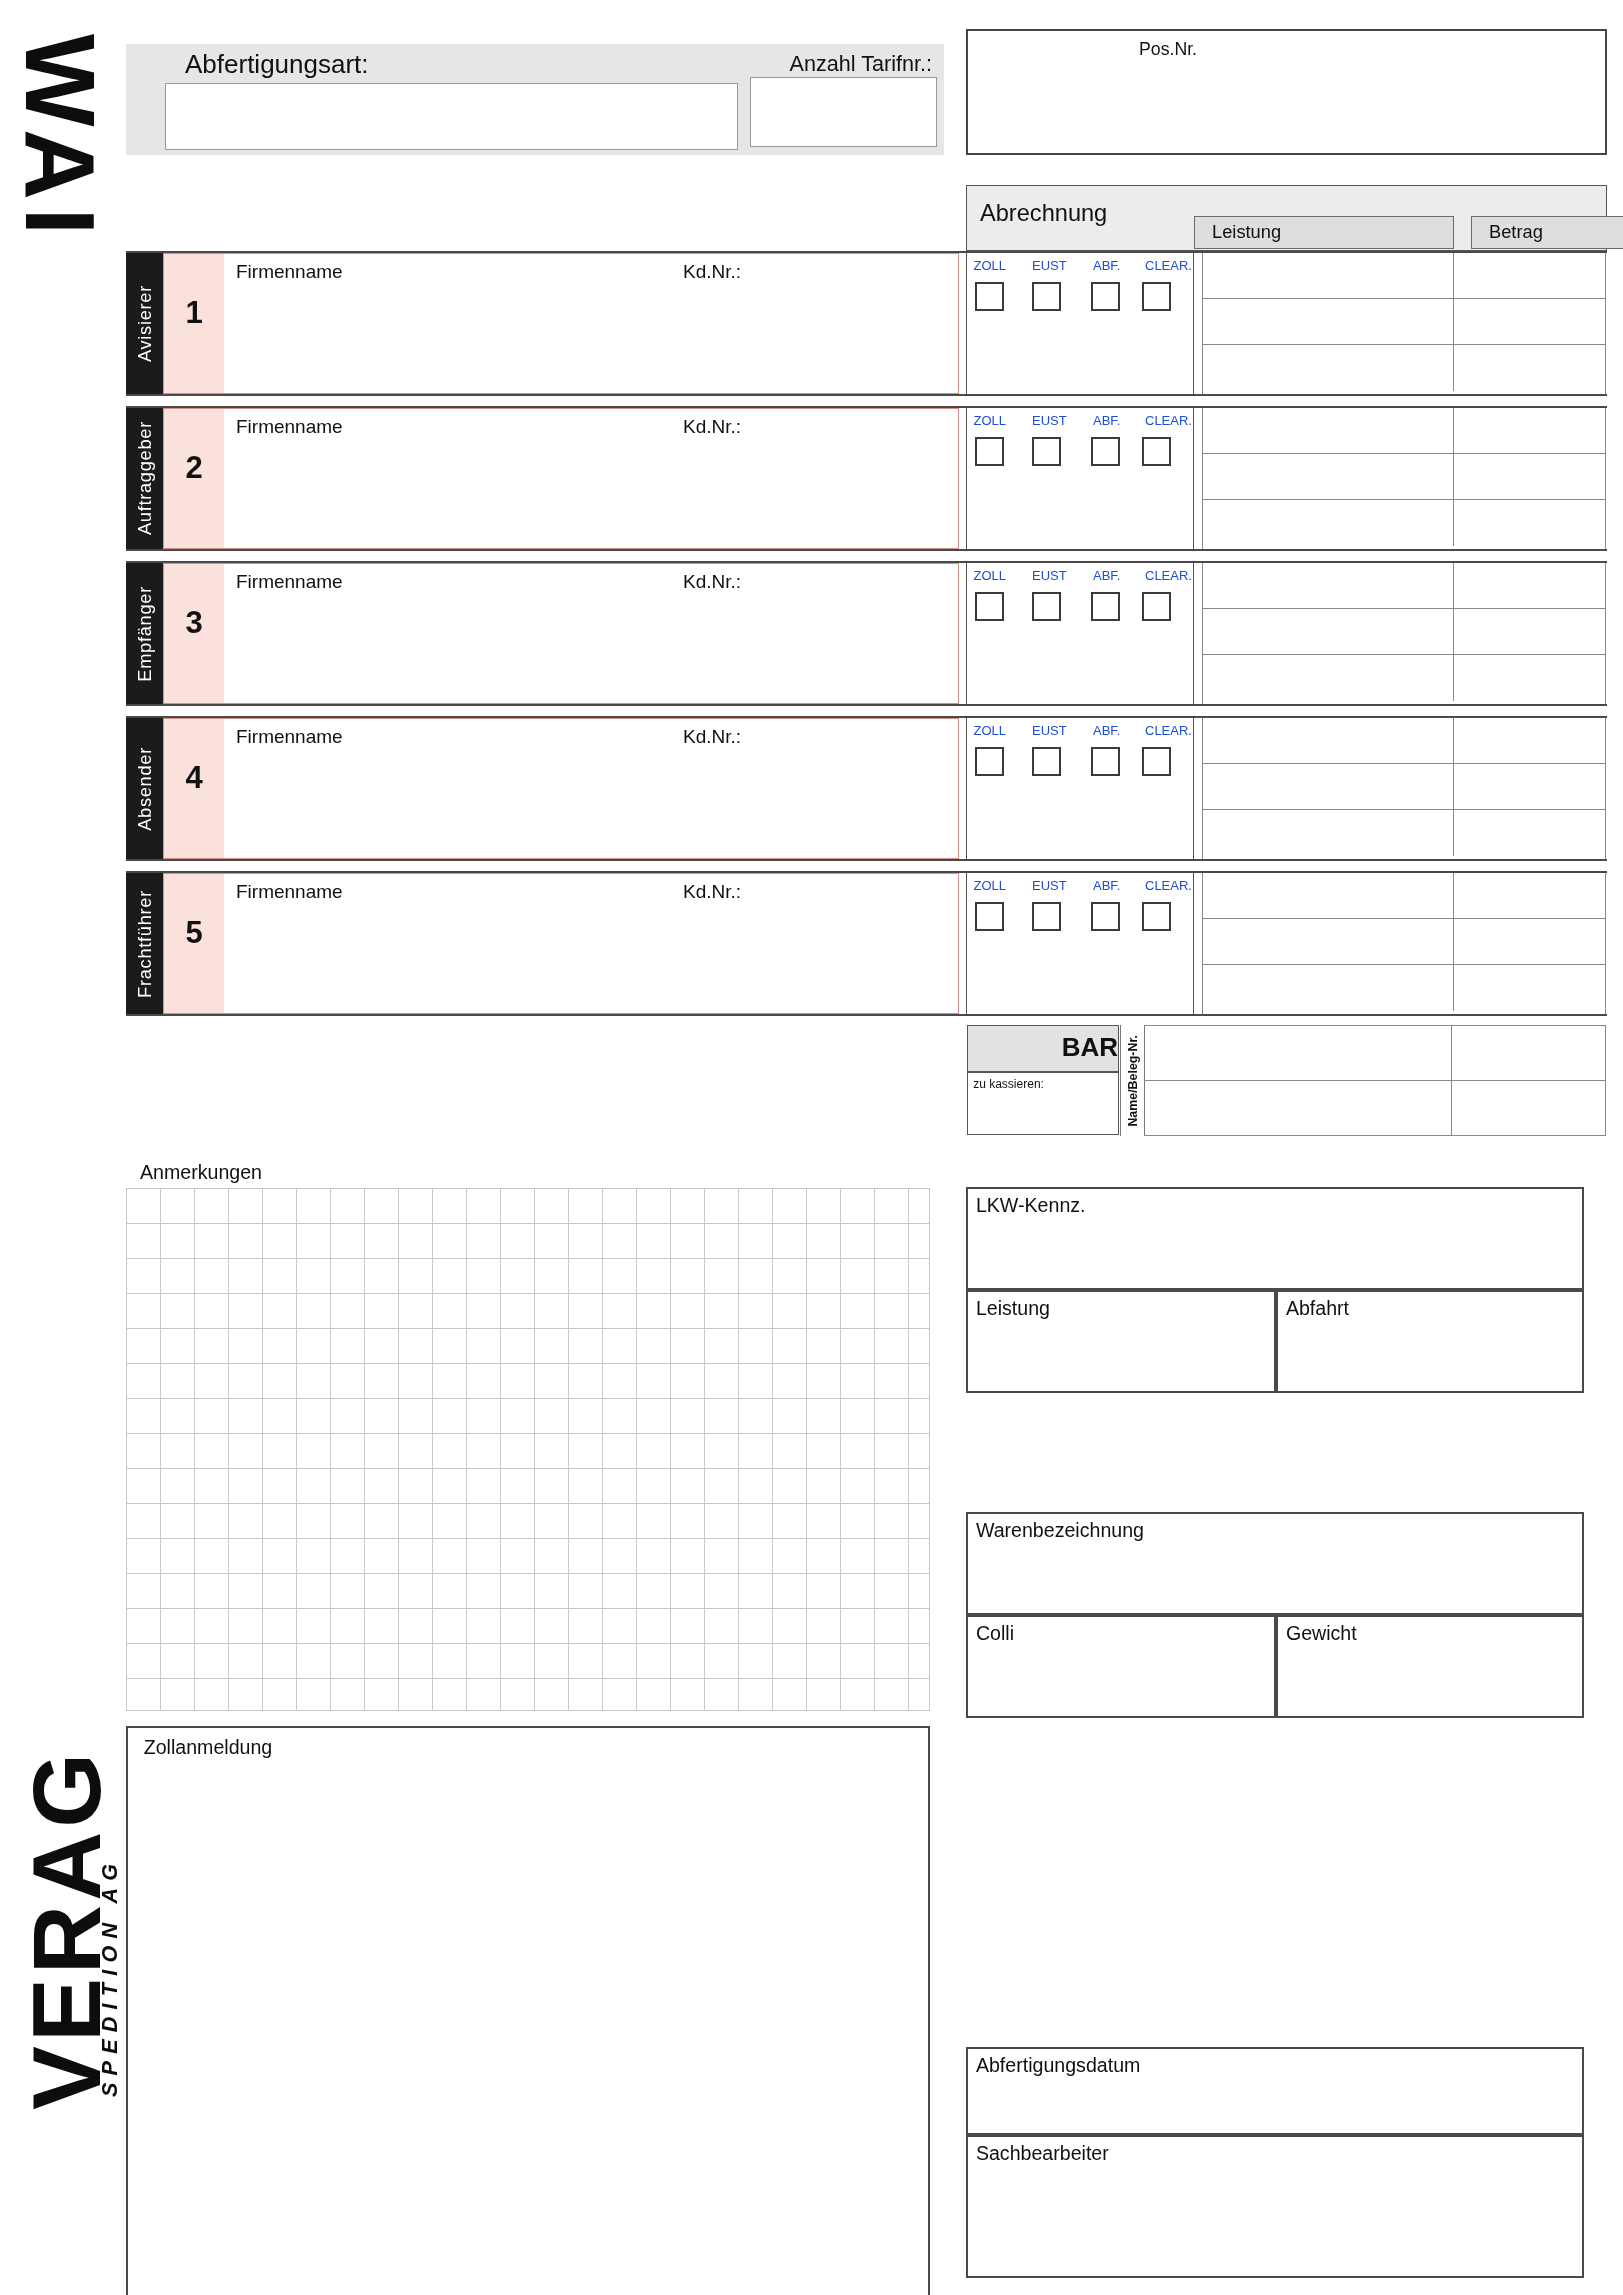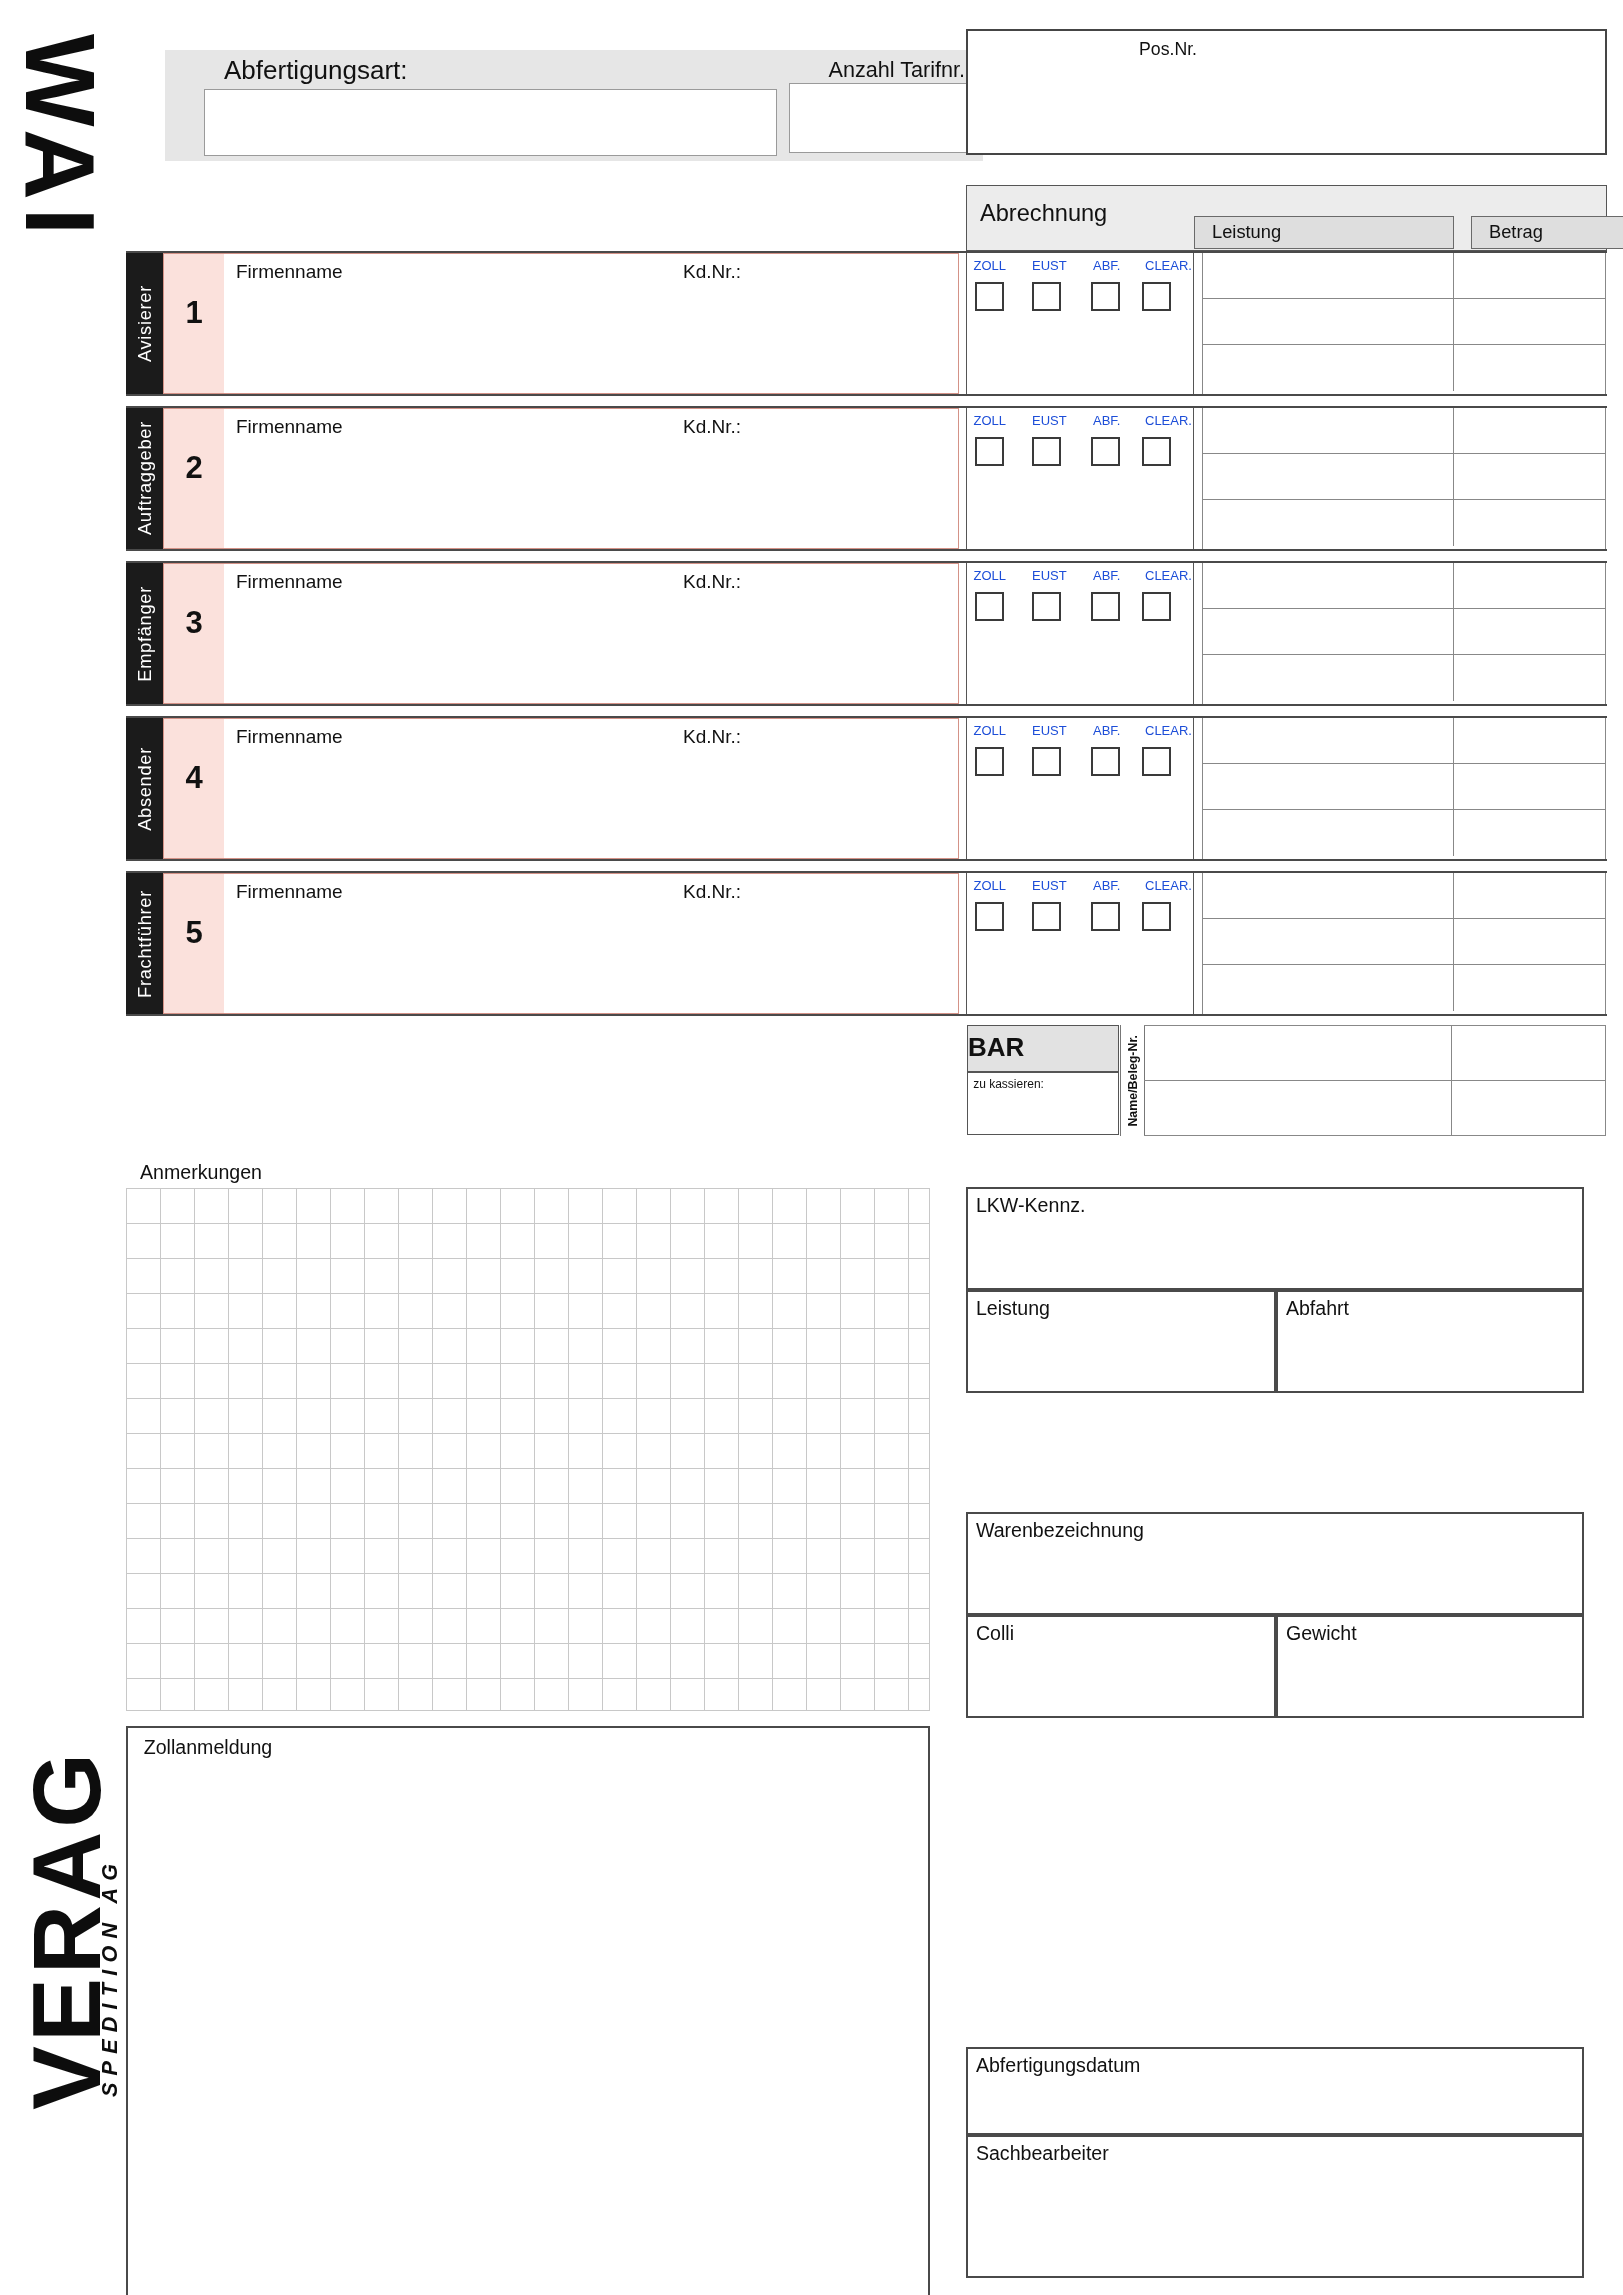--- a/index.html
+++ b/index.html
@@ -13,21 +13,21 @@
   .wai{position:absolute;left:19.6px;top:34px;writing-mode:vertical-rl;
        font-size:98px;font-weight:bold;letter-spacing:7.9px;line-height:0.82;color:#0d0d0d;}
   .verag{position:absolute;left:11.8px;top:2110px;width:432px;height:98px;
        transform:rotate(-90deg);transform-origin:0 0;font-size:96px;font-weight:bold;
        letter-spacing:3.9px;color:#0d0d0d;}
   .spedag{position:absolute;left:97px;top:2097px;width:406px;height:27.5px;
        transform:rotate(-90deg);transform-origin:0 0;font-size:21.6px;font-weight:bold;
        font-style:italic;letter-spacing:7.2px;color:#0d0d0d;}
 
   
-  .topgrey{left:126px;top:50px;width:818px;height:111px;background:#e6e6e6;margin-left:39px;}
+  .topgrey{left:126px;top:44px;width:818px;height:111px;background:#e6e6e6;}
   .abf-label{position:absolute;left:59px;top:5.2px;font-size:26px;}
   .abf-input{position:absolute;left:39px;top:39px;width:573px;height:67px;background:#fff;
        border:1.3px solid #9a9a9a;box-sizing:border-box;}
   .anz-label{position:absolute;left:581px;top:6.5px;width:225px;text-align:right;font-size:21.6px;}
   .anz-input{position:absolute;left:624px;top:33px;width:187px;height:70px;background:#fff;
        border:1.3px solid #9a9a9a;box-sizing:border-box;}
 
   .filiale-outer{left:966px;top:29.4px;width:641px;height:126px;border:2px solid #454545;
        box-sizing:border-box;background:#fff;}
   .filiale-inner{position:absolute;left:1.3px;top:5.2px;width:152px;height:113px;
@@ -64,21 +64,21 @@
        box-sizing:border-box;background:#fff;}
   .arows{position:absolute;left:1076px;top:0;width:404px;height:100%;
        border-left:0.7px solid #888;border-right:0.7px solid #888;box-sizing:border-box;}
   .arow{display:flex;height:46px;border-bottom:0.7px solid #888;box-sizing:border-box;}
   .arow:last-child{border-bottom:none;}
   .acl{width:251px;border-right:0.7px solid #888;box-sizing:border-box;}
   .acb{flex:1;}
 
   
   .bar-box{left:967px;top:1025px;width:152px;height:47px;background:#e2e2e2;
-       border:1.3px solid #555;box-sizing:border-box;text-align:left;
+       border:1.3px solid #555;box-sizing:border-box;text-align:right;
        font-size:26px;font-weight:bold;line-height:43px;}
   .kass-box{left:967px;top:1072px;width:152px;height:63px;border:1.3px solid #555;
        box-sizing:border-box;background:#fff;font-size:12px;padding:3.9px 5.2px;}
   .namestrip{left:1120px;top:1025px;width:25px;height:111px;border-left:0.7px solid #777;
        border-right:0.7px solid #777;box-sizing:border-box;display:flex;align-items:center;justify-content:center;}
   .namestrip span{writing-mode:vertical-rl;transform:rotate(180deg);font-size:12.4px;font-weight:bold;white-space:nowrap;}
   .bar-rows{left:1144px;top:1025px;width:462px;height:111px;border-top:0.7px solid #888;
        border-bottom:0.7px solid #888;border-right:0.7px solid #888;box-sizing:border-box;}
   .brow{display:flex;height:55px;border-bottom:0.7px solid #888;box-sizing:border-box;}
   .brow:last-child{border-bottom:none;height:54px;}

